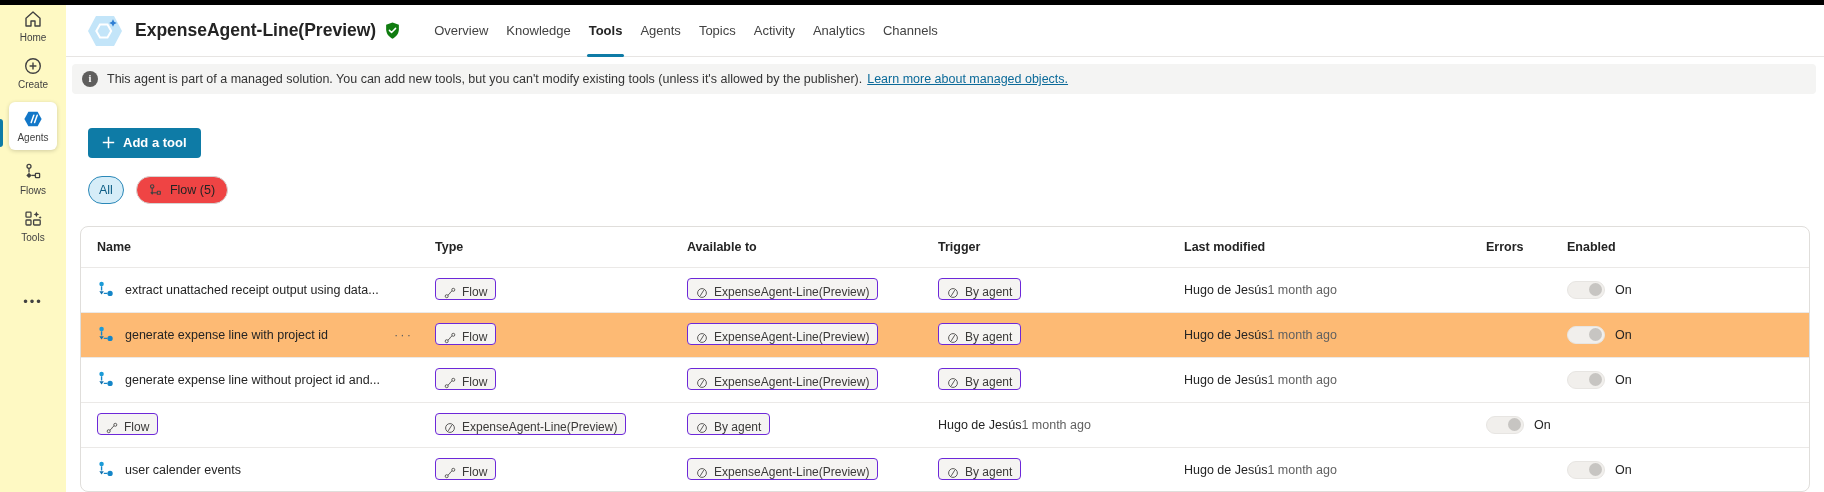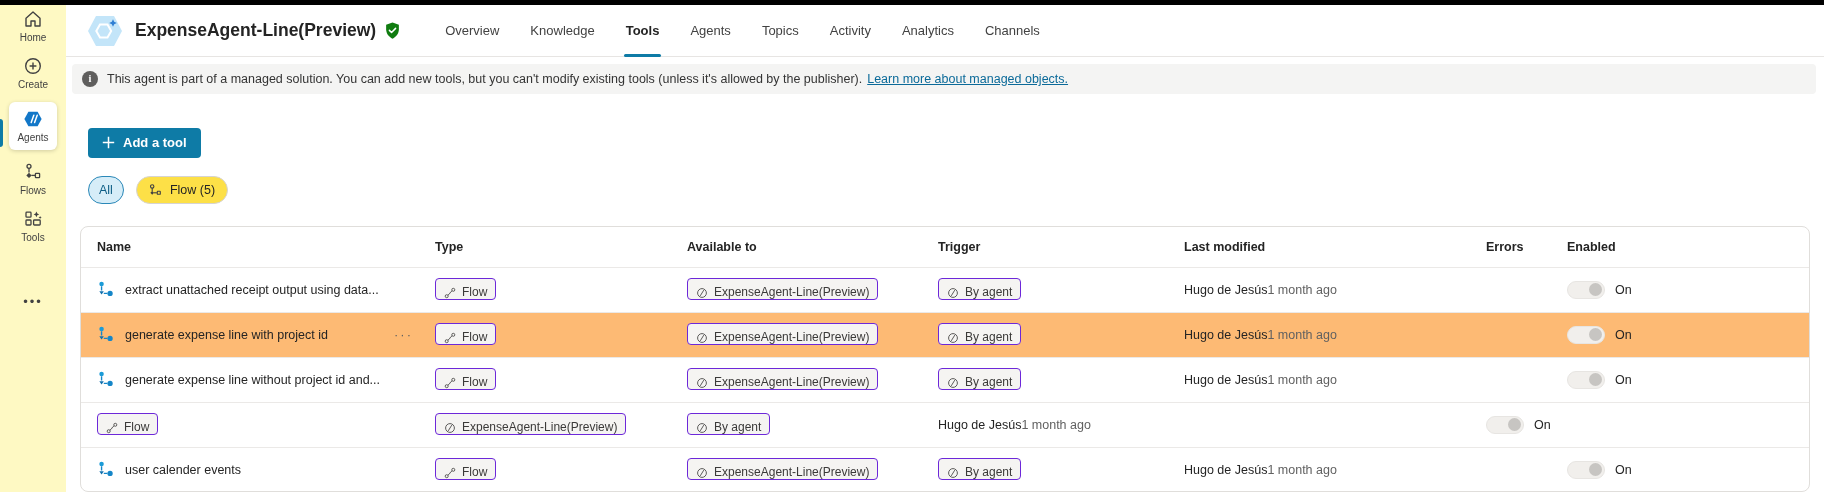--- a/index.html
+++ b/index.html
@@ -20,42 +20,42 @@
     box-shadow:0 1px 4px rgba(0,0,0,.18); margin:3px 0 8px; }
   .side-more { margin-top:42px; color:#424242; font-size:13px; letter-spacing:2px; cursor:pointer; }
 
   
   .main { flex:1; display:flex; flex-direction:column; background:#fff; min-width:0;border-radius:32px; }
   .header { height:52px; display:flex; align-items:center; padding-left:21px;
     border-bottom:1px solid #e7e5e3; flex-shrink:0; }
   .avatar { width:36px; height:32px; flex-shrink:0; }
   .title { font-size:17.5px; font-weight:700; margin-left:12px; white-space:nowrap; }
   .shield { margin-left:9px; width:15px; height:17px; }
-  .tabs { display:flex; gap:27px; margin-left:43px; height:52px; align-items:stretch; }
+  .tabs { display:flex; gap:14px; margin-left:32px; height:52px; align-items:stretch; }
   .tab { display:flex; align-items:center; font-size:13px; color:#424242; position:relative;
     cursor:pointer; padding:0 2px; white-space:nowrap; }
   .tab.selected { font-weight:700; color:#242424; }
   .tab.selected::after { content:''; position:absolute; left:0; right:0; bottom:0; height:3px;
     border-radius:2px; background:var(--accent); }
 
   .banner { margin:7px 8px 0 6px; height:30px; background:#f4f4f3; border-radius:4px;
     display:flex; align-items:center; padding:0 10px; font-size:12.5px; color:#333; }
   .info-ic { width:16px; height:16px; border-radius:50%; background:#5f5e5d; color:#fff;
     font-size:10.5px; font-weight:700; display:flex; align-items:center; justify-content:center;
     margin-right:9px; font-family:"Liberation Serif", serif; flex-shrink:0; }
   .banner a { color:var(--link); margin-left:5px; cursor:pointer; text-decoration:underline; }
 
   .add-btn { margin:34px 0 0 22px; height:30px; padding:0 14px; background:var(--accent);
     border:none; border-radius:4px; color:#fff; font-size:13px; font-weight:700;
     font-family:"Liberation Sans", sans-serif; display:inline-flex; align-items:center; gap:8px;
     cursor:pointer; align-self:flex-start; }
   .add-btn svg { width:13px; height:13px; }
 
   .chips { display:flex; gap:12px; margin:18px 0 0 22px; }
-  .chip { height:28px; border-radius:14px; border:1px solid #d6d4d2; background:#fde047;
+  .chip { height:28px; border-radius:14px; border:1px solid #d6d4d2; background:#ef4444;
     display:inline-flex; align-items:center; gap:7px; padding:0 12px; font-size:12.5px;
     color:#242424; cursor:pointer; }
   .chip svg { width:14px; height:14px; }
   .chip.selected { background:var(--chip-bg); border-color:var(--chip-border);
     color:var(--chip-text); padding:0 10px; }
 
   
   .table { margin:22px 14px 0 14px; border:1px solid #e0dedb; border-radius:8px; overflow:hidden;
     background:#fff; }
   .trow { display:grid; grid-template-columns:338px 252px 251px 246px 302px 81px auto;

